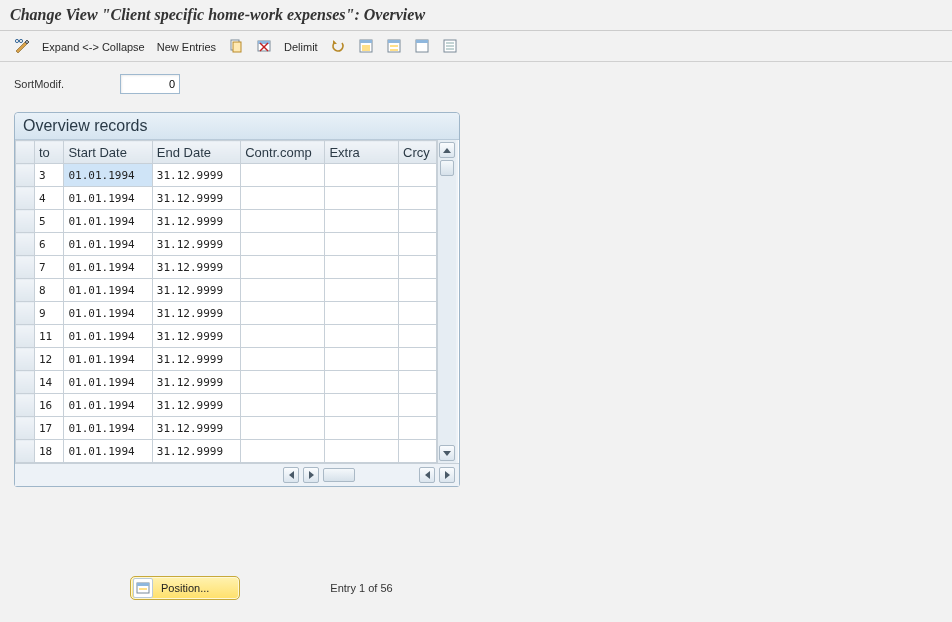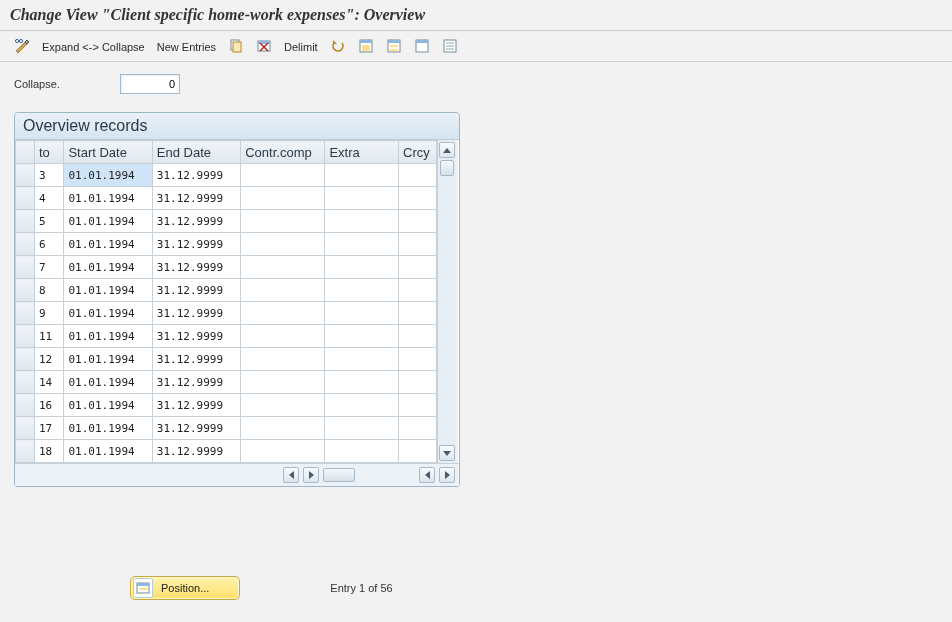--- a/index.html
+++ b/index.html
@@ -112,21 +112,21 @@
           <rect x="2" y="2" width="12" height="12" fill="#fff" stroke="#7a8a98"></rect>
           <line x1="4" y1="5" x2="12" y2="5" stroke="#8aa"></line>
           <line x1="4" y1="8" x2="12" y2="8" stroke="#8aa"></line>
           <line x1="4" y1="11" x2="12" y2="11" stroke="#8aa"></line>
         </svg>
   </span>
 </div>
 
 <div class="body-area">
   <div class="field-row">
-    <span class="field-label">Collapse.</span>
+    <span class="field-label">SortModif.</span>
     <input class="field-input" value="0" style="">
   </div>
 
   <div class="panel">
     <div class="panel-title">Overview records</div>
     <div class="grid-wrap">
       <div class="grid">
         <table>
           <colgroup>
             <col style="width:18px">

